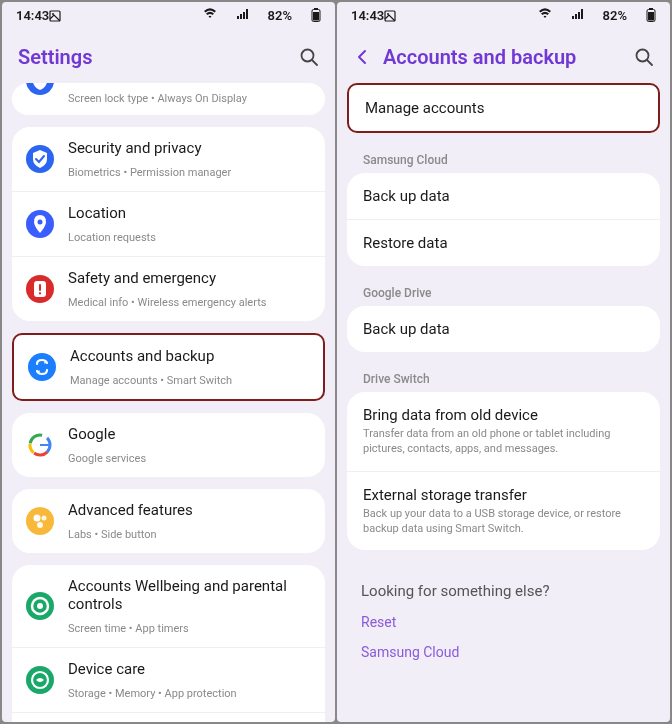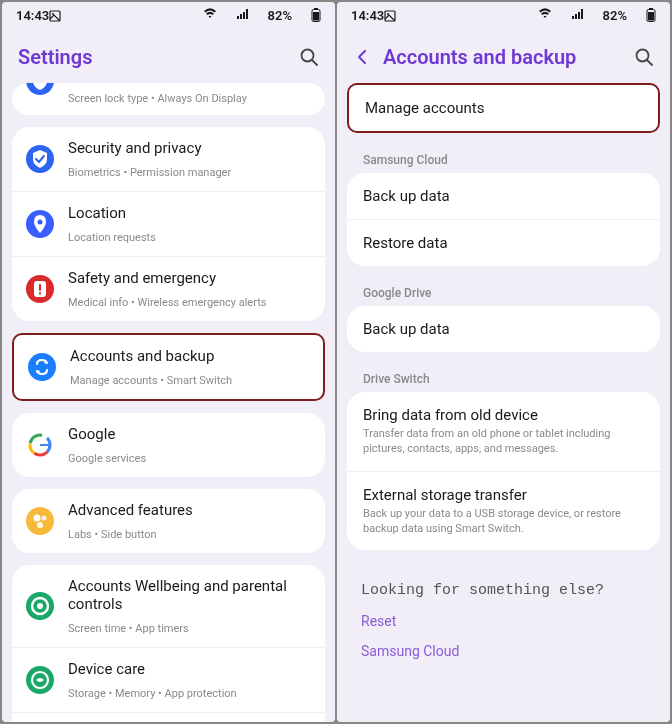--- a/index.html
+++ b/index.html
@@ -116,21 +116,20 @@
       padding: 8px 16px 6px;
       font-weight: 500;
     }
     .footer-section {
       padding: 20px 14px 12px;
     }
     .footer-heading {
       font-size: 15px;
       color: #555;
       margin-bottom: 14px;
-      font-family: Liberation Mono, monospace;
     }
     .footer-link {
       font-size: 14px;
       color: #8a5cd8;
       margin-bottom: 14px;
     }
     svg { display: block; }
   </style>
 </head>
 <body>

